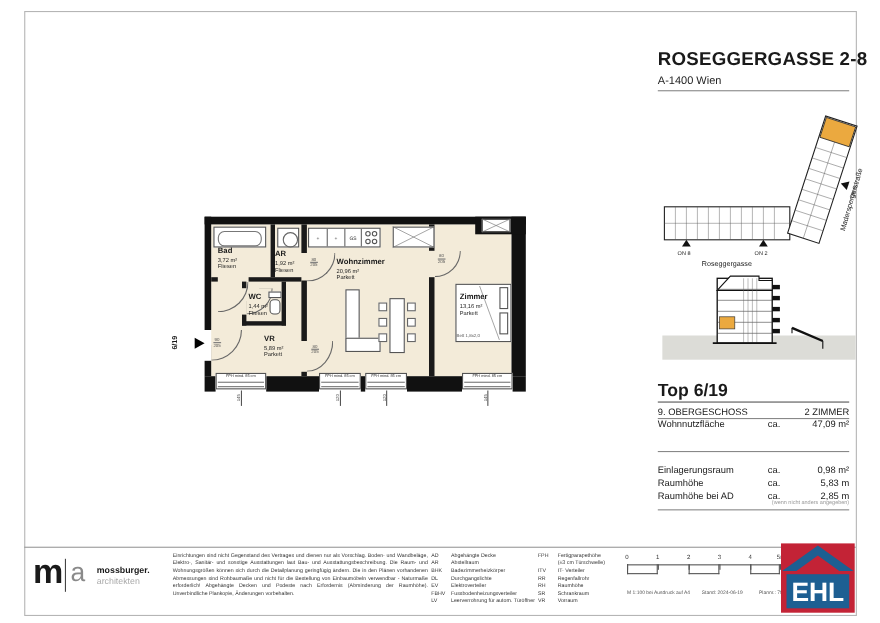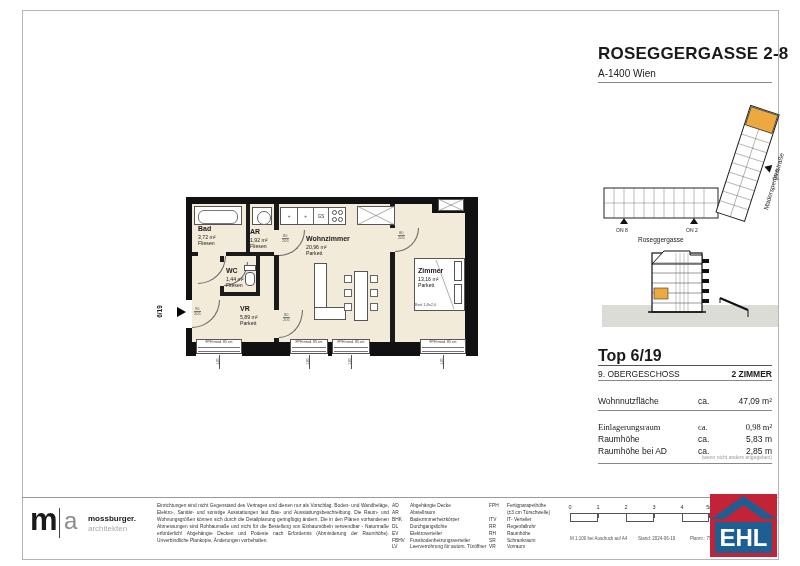--- a/index.html
+++ b/index.html
@@ -147,30 +147,30 @@
       <line x1="118" y1="52" x2="146" y2="64" stroke-width="2.2"></line>
       <line x1="146" y1="64" x2="146" y2="71" stroke-width="1"></line>
       <line x1="118" y1="52" x2="118" y2="57" stroke-width="1"></line>
     </g>
   </svg>
 
   <div class="abs topunit">Top 6/19</div>
   <div class="abs hrule" style="left:598px;top:365px;width:174px;background:#555;"></div>
   <div class="abs inforow" style="top:369px;">
     <span class="lab">9. OBERGESCHOSS</span>
-    <span class="val" style="width:70px;font-weight:bold;">2 ZIMMER</span>
+    <span class="val" style="width:70px;">2 ZIMMER</span>
   </div>
   <div class="abs hrule" style="left:598px;top:380px;width:174px;"></div>
-  <div class="abs inforow" style="top:396px;">
+  <div class="abs inforow" style="top:380px;">
     <span class="lab">Wohnnutzfläche</span>
     <span class="ca">ca.</span>
     <span class="val">47,09 m²</span>
   </div>
   <div class="abs hrule" style="left:598px;top:410px;width:174px;"></div>
-  <div class="abs inforow" style="top:422px;font-family:Liberation Serif, serif;">
+  <div class="abs inforow" style="top:422px;">
     <span class="lab">Einlagerungsraum</span>
     <span class="ca">ca.</span>
     <span class="val">0,98 m²</span>
   </div>
   <div class="abs inforow" style="top:434px;">
     <span class="lab">Raumhöhe</span>
     <span class="ca">ca.</span>
     <span class="val">5,83 m</span>
   </div>
   <div class="abs inforow" style="top:446px;">

